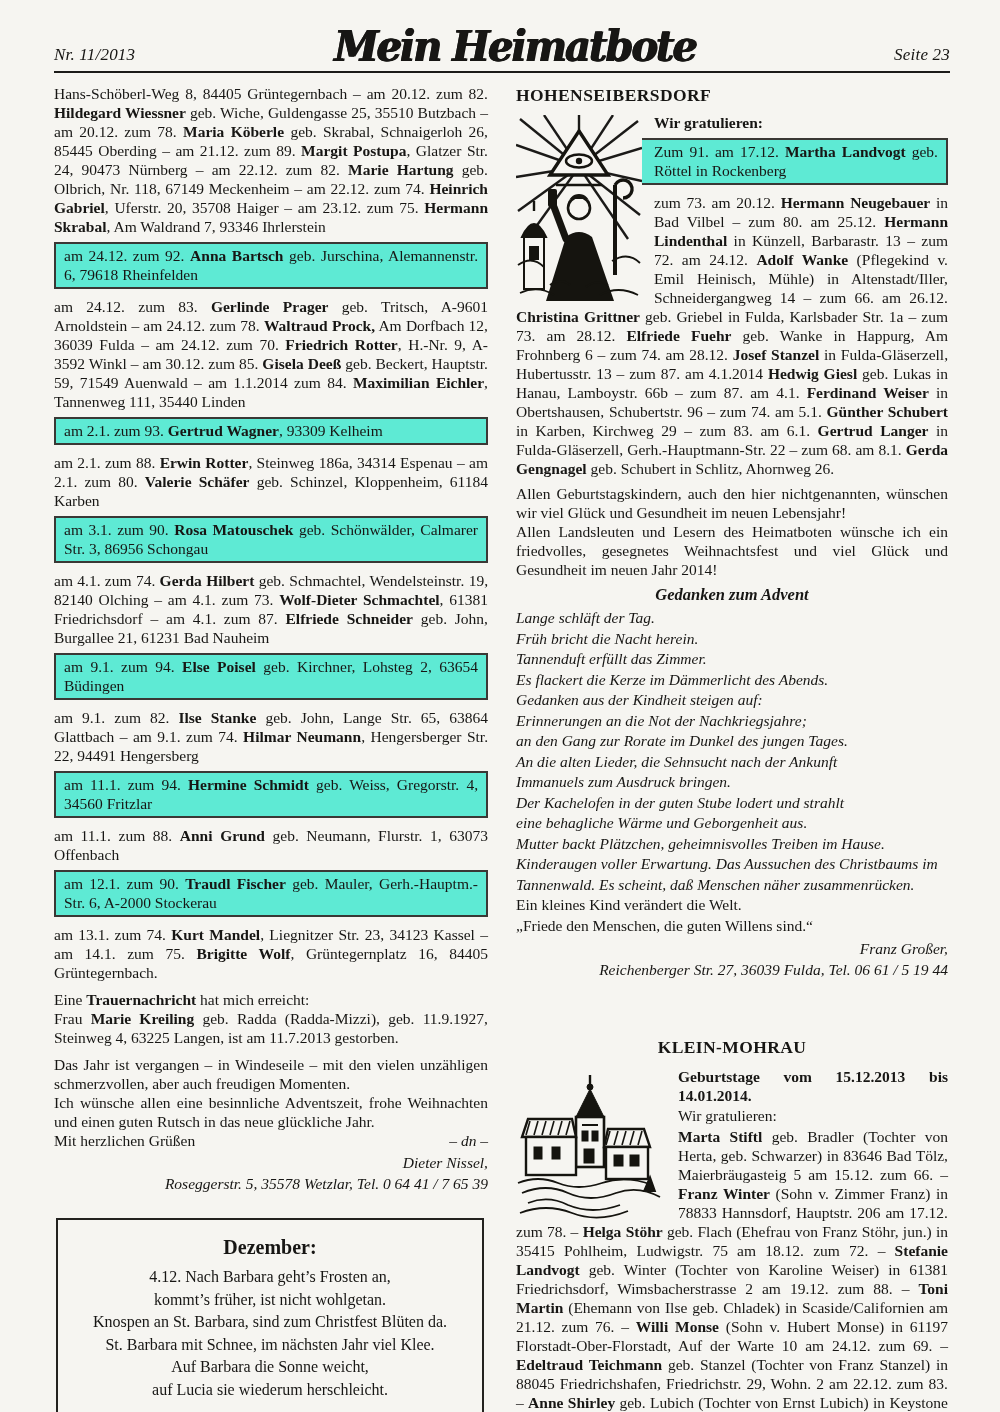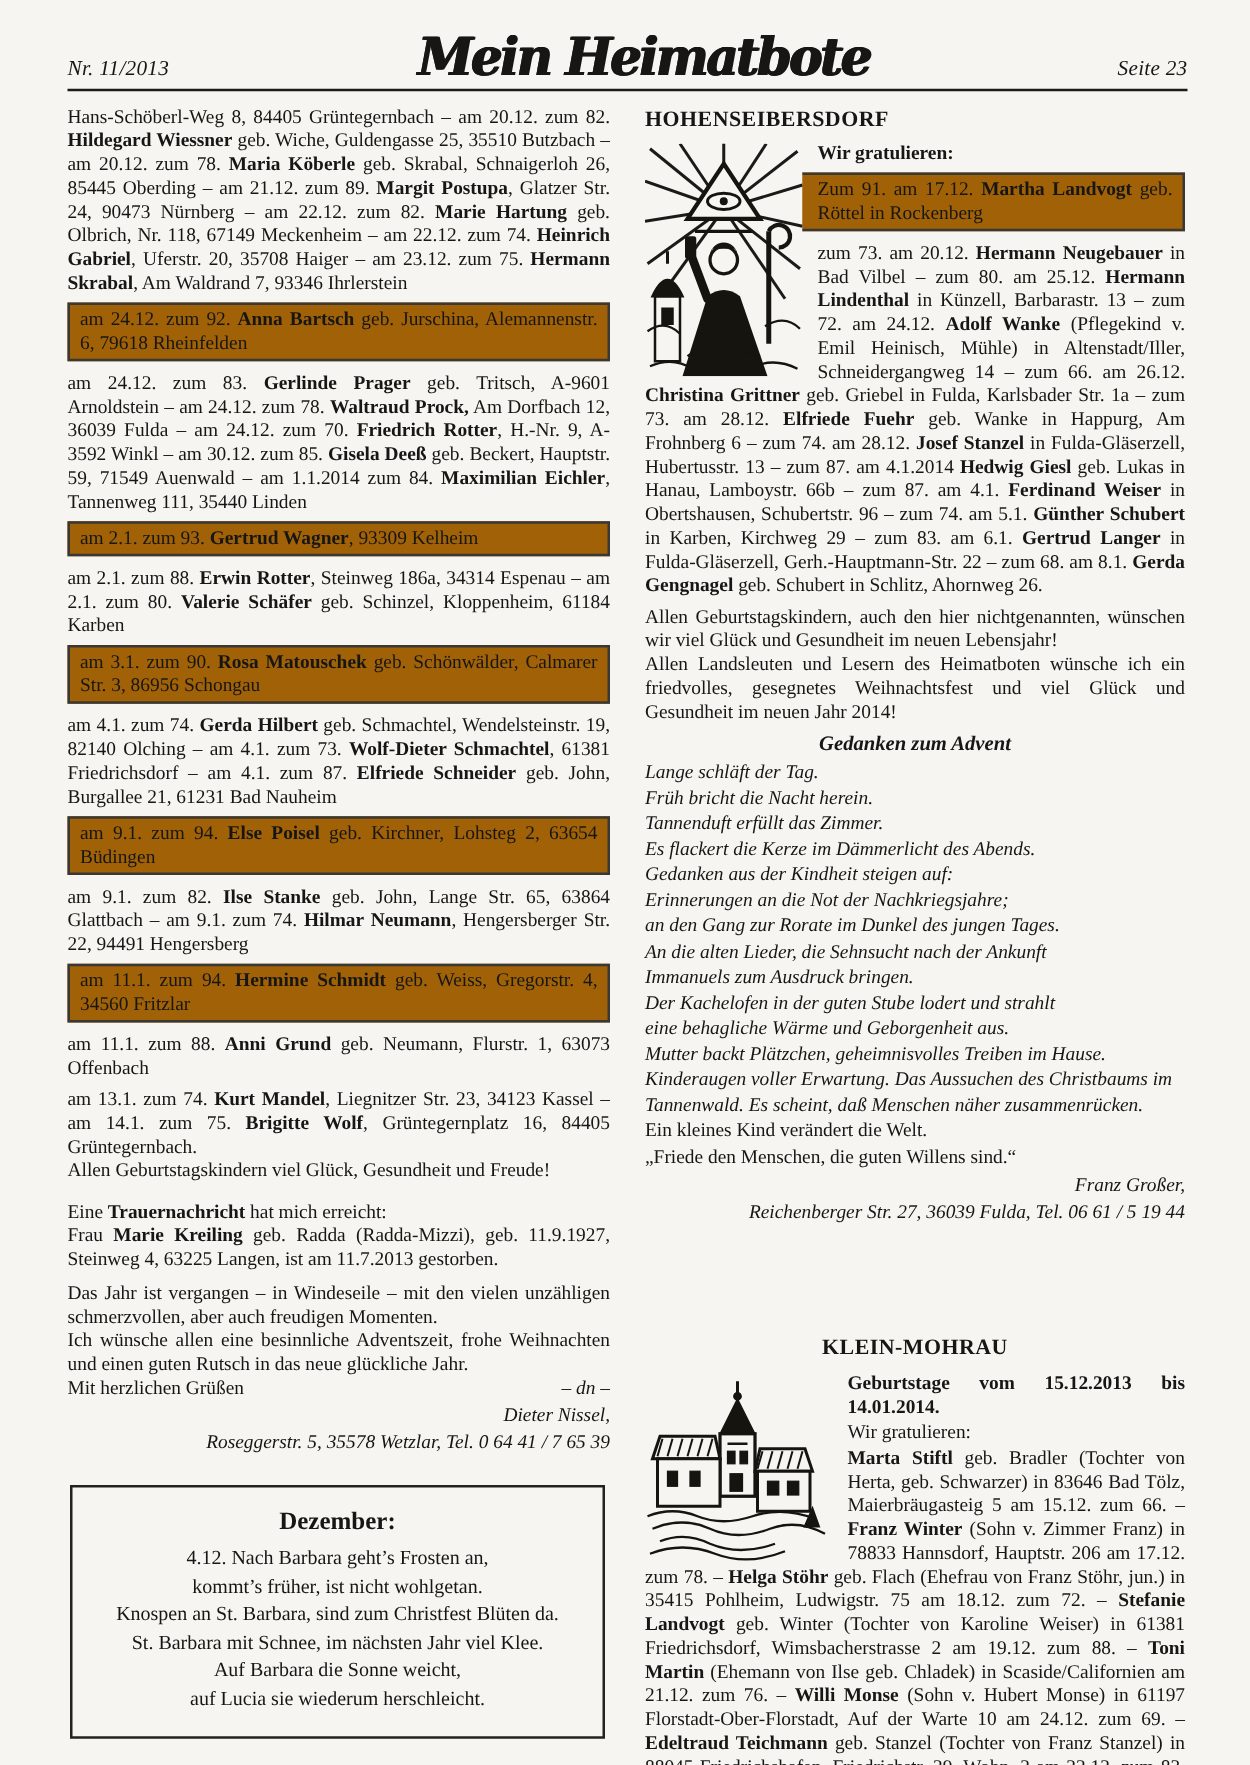--- a/index.html
+++ b/index.html
@@ -21,21 +21,21 @@
   }
   .rule{ border-top:2.5px solid #1c1b19; margin-top:3px; }
 
   
   .cols{ display:grid; grid-template-columns:434px 432px; column-gap:28px; padding-top:11px; }
   .col{ font-size:15.5px; line-height:19px; text-align:justify; hyphens:auto; }
   b{ font-weight:700; }
   .para{ margin:0 0 6px; }
   .tight{ margin:0; }
   .gbox{
-    background:#a16207; border:2px solid #3a3835;
+    background:#5eead4; border:2px solid #3a3835;
     padding:2px 8px 3px; margin:6px 0 8px;
   }
 
   .spacer-s{ height:8px; }
   .greet-row{ display:flex; justify-content:space-between; }
   .initials{ font-style:italic; }
   .sig{ text-align:right; font-style:italic; margin:2px 0 0; line-height:21px; }
 
   
   .dec-box{
@@ -49,21 +49,21 @@
   .sec-h{ text-align:left; font-weight:700; font-size:17.5px; letter-spacing:.4px; margin:2px 0 8px; }
   .figure1{ float:left; margin:2px 12px 4px 0; }
   .figure2{ float:left; margin:4px 12px 2px 0; }
   .congrats-b{ font-weight:700; margin:2px 0 6px; }
   .congrats{ margin:0 0 2px; }
   .clearfix::after{ content:""; display:block; clear:both; }
   .advent-h{ text-align:center; font-weight:700; font-style:italic; font-size:16.5px; margin:6px 0 4px; }
   .poem{ text-align:left; }
   .poem .ln{ line-height:20.5px; }
   .poem-i{ font-style:italic; }
-  .km-h{ text-align:center; font-weight:700; font-size:17.5px; letter-spacing:.4px; margin:88px 0 10px; }
+  .km-h{ text-align:center; font-weight:700; font-size:17.5px; letter-spacing:.4px; margin:58px 0 10px; }
   .km-sub{ font-weight:700; margin-bottom:1px; }
 </style>
 </head>
 <body>
 
 <div class="page">
 
   <div class="header-row">
     <span class="issue">Nr. 11/2013</span>
     <span class="masthead">Mein Heimatbote</span>
@@ -78,22 +78,22 @@
       <div class="gbox"><span>am 24.12. zum 92. </span><b>Anna Bartsch</b><span> geb. Jurschina, Alemannenstr. 6, 79618 Rheinfelden</span></div>
       <div class="para"><span>am 24.12. zum 83. </span><b>Gerlinde Prager</b><span> geb. Tritsch, A-9601 Arnoldstein – am 24.12. zum 78. </span><b>Waltraud Prock,</b><span> Am Dorfbach 12, 36039 Fulda – am 24.12. zum 70. </span><b>Friedrich Rotter</b><span>, H.-Nr. 9, A-3592 Winkl – am 30.12. zum 85. </span><b>Gisela Deeß</b><span> geb. Beckert, Hauptstr. 59, 71549 Auenwald – am 1.1.2014 zum 84. </span><b>Maximilian Eichler</b><span>, Tannenweg 111, 35440 Linden</span></div>
       <div class="gbox"><span>am 2.1. zum 93. </span><b>Gertrud Wagner</b><span>, 93309 Kelheim</span></div>
       <div class="para"><span>am 2.1. zum 88. </span><b>Erwin Rotter</b><span>, Steinweg 186a, 34314 Espenau – am 2.1. zum 80. </span><b>Valerie Schäfer</b><span> geb. Schinzel, Kloppenheim, 61184 Karben</span></div>
       <div class="gbox"><span>am 3.1. zum 90. </span><b>Rosa Matouschek</b><span> geb. Schönwälder, Calmarer Str. 3, 86956 Schongau</span></div>
       <div class="para"><span>am 4.1. zum 74. </span><b>Gerda Hilbert</b><span> geb. Schmachtel, Wendelsteinstr. 19, 82140 Olching – am 4.1. zum 73. </span><b>Wolf-Dieter Schmachtel</b><span>, 61381 Friedrichsdorf – am 4.1. zum 87. </span><b>Elfriede Schneider</b><span> geb. John, Burgallee 21, 61231 Bad Nauheim</span></div>
       <div class="gbox"><span>am 9.1. zum 94. </span><b>Else Poisel</b><span> geb. Kirchner, Lohsteg 2, 63654 Büdingen</span></div>
       <div class="para"><span>am 9.1. zum 82. </span><b>Ilse Stanke</b><span> geb. John, Lange Str. 65, 63864 Glattbach – am 9.1. zum 74. </span><b>Hilmar Neumann</b><span>, Hengersberger Str. 22, 94491 Hengersberg</span></div>
       <div class="gbox"><span>am 11.1. zum 94. </span><b>Hermine Schmidt</b><span> geb. Weiss, Gregorstr. 4, 34560 Fritzlar</span></div>
       <div class="para"><span>am 11.1. zum 88. </span><b>Anni Grund</b><span> geb. Neumann, Flurstr. 1, 63073 Offenbach</span></div>
+      <div class="gbox"><span>am 12.1. zum 90. </span><b>Traudl Fischer</b><span> geb. Mauler, Gerh.-Hauptm.-Str. 6, A-2000 Stockerau</span></div>
       <div class="para tight"><span>am 13.1. zum 74. </span><b>Kurt Mandel</b><span>, Liegnitzer Str. 23, 34123 Kassel – am 14.1. zum 75. </span><b>Brigitte Wolf</b><span>, Grüntegernplatz 16, 84405 Grüntegernbach.</span></div>
-      <div class="para"><span>Allen Geburtstagskindern viel Glück, Gesundheit und Freude!</span></div>
 
       <div class="spacer-s"></div>
       <div>
         <div class="tight"><span>Eine </span><b>Trauernachricht</b><span> hat mich erreicht:</span></div>
         <div class="tight"><span>Frau </span><b>Marie Kreiling</b><span> geb. Radda (Radda-Mizzi), geb. 11.9.1927, Steinweg 4, 63225 Langen, ist am 11.7.2013 gestorben.</span></div>
       </div>
 
       <div class="spacer-s"></div>
       <div>
         <div class="tight">Das Jahr ist vergangen – in Windeseile – mit den vielen unzähligen schmerzvollen, aber auch freudigen Momenten.</div>

